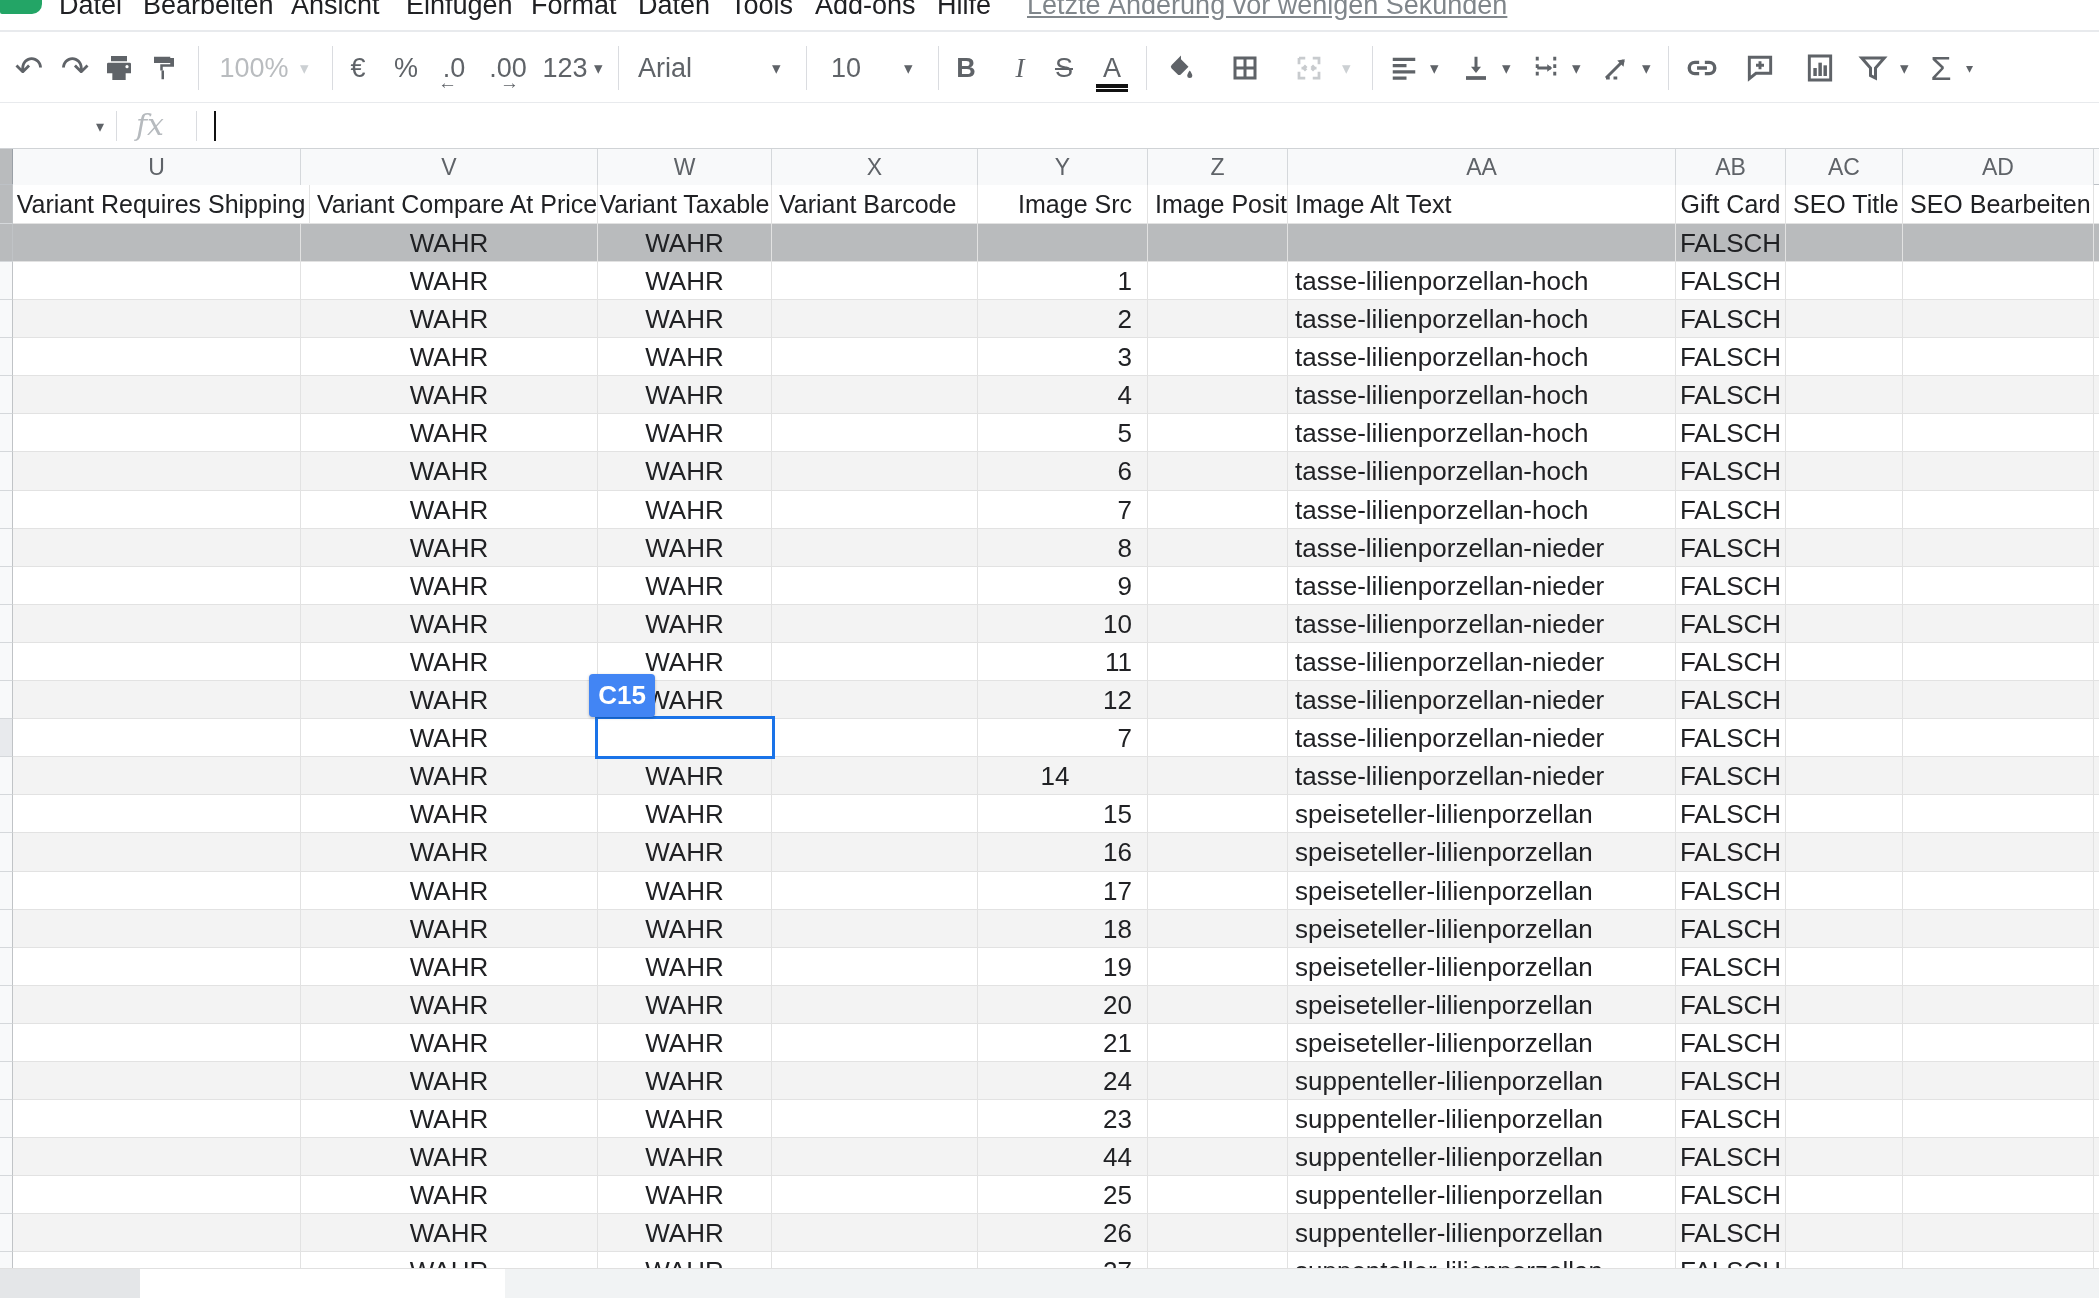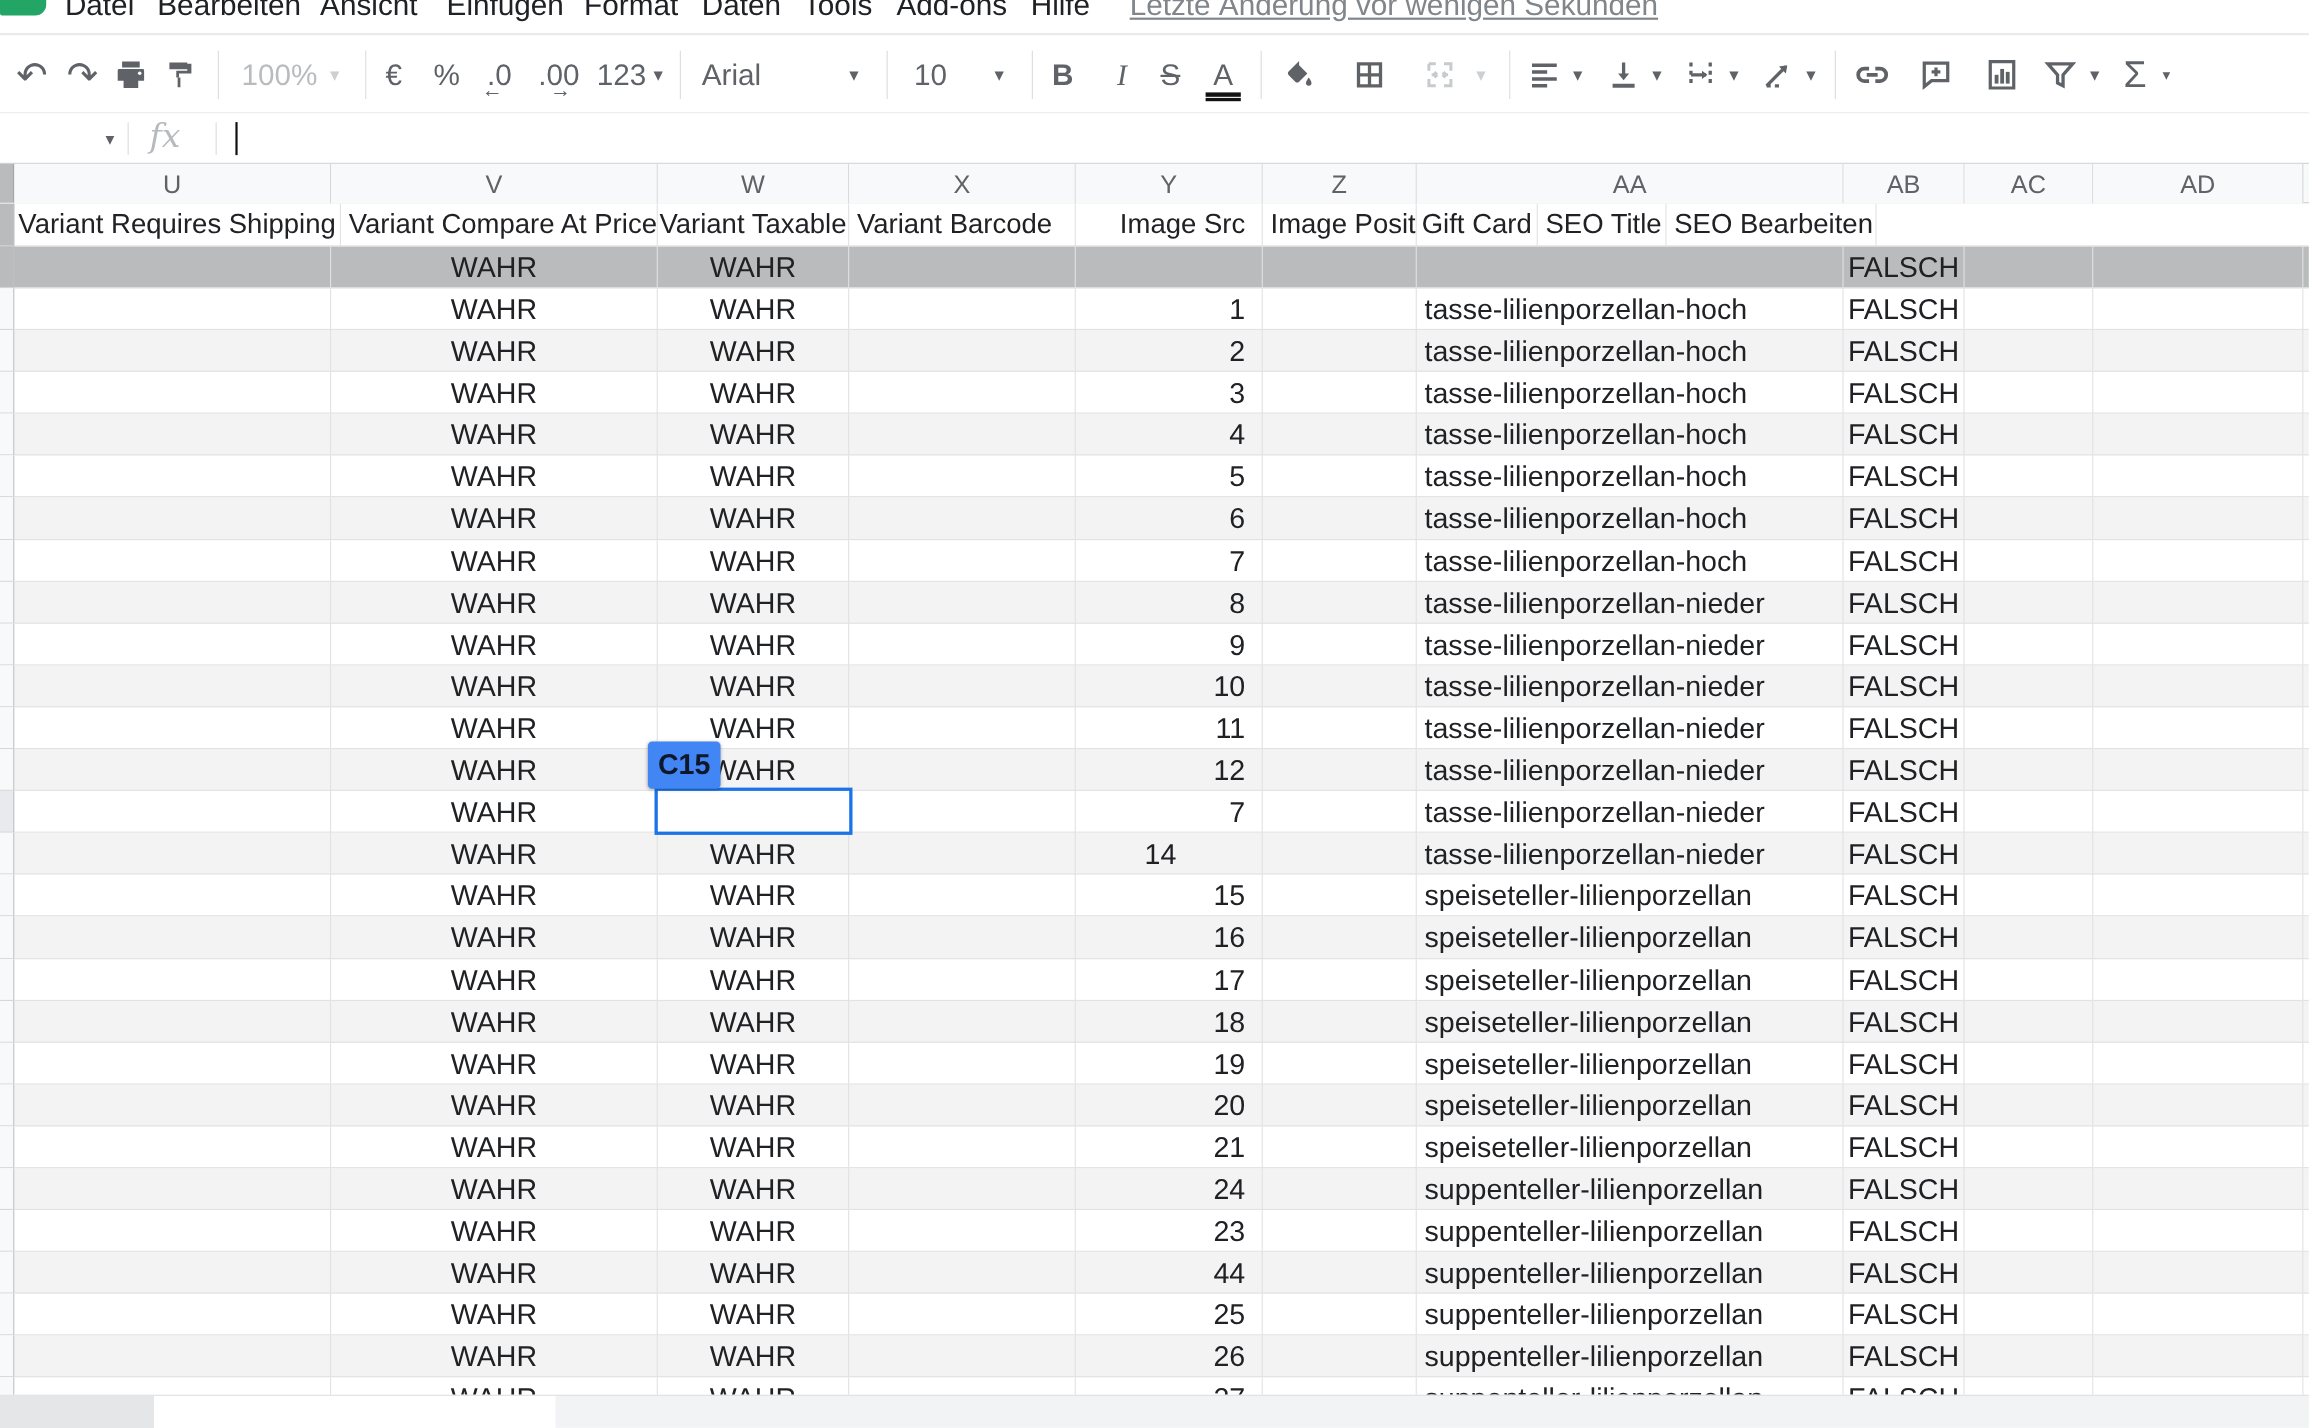--- a/index.html
+++ b/index.html
@@ -57,21 +57,21 @@
   .row.hl .sliver{background:#e8eaed;}
   .c-left{text-align:left;padding-left:7px;}
   .c-center{text-align:center;}
   .c-right{text-align:right;padding-right:15px;}
   .r1 .cell{font-size:25px;line-height:39px;}
   .filler{flex:1;border-bottom:1px solid var(--grid-line);}
 
   
   #sel-cell{position:absolute;left:595px;top:531px;width:180px;height:43px;border:3px solid var(--accent-blue);background:#fff;}
   #sel-badge{position:absolute;left:589px;top:489px;width:66px;height:43px;background:var(--badge-blue);border-radius:4px;
-    color:#0f172a;font-size:26px;font-weight:bold;display:flex;align-items:center;justify-content:center;box-shadow:0 1px 3px rgba(0,0,0,.25);}
+    color:#ffffff;font-size:26px;font-weight:bold;display:flex;align-items:center;justify-content:center;box-shadow:0 1px 3px rgba(0,0,0,.25);}
 
   
   #bottombar{position:absolute;left:0;top:1268px;width:2099px;height:30px;background:#f1f3f4;border-top:1px solid #e0e0e0;}
   #bottom-left-block{position:absolute;left:0;top:0;width:140px;height:30px;background:#e4e6e8;}
   #active-tab{position:absolute;left:140px;top:0;width:365px;height:30px;background:#fff;}
 </style>
 </head>
 <body>
 
 <div id="menubar">
@@ -268,20 +268,21 @@
 <div id="grid">
   <div id="rows-container">
       <div class="row r1">
         <div class="sliver"></div>
         <div class="cell c-center" style="width: 297px;">Variant Requires Shipping</div>
         <div class="cell c-left" style="width: 288px;">Variant Compare At Price</div>
         <div class="cell c-center" style="width: 174px;">Variant Taxable</div>
         <div class="cell c-left" style="width: 206px;">Variant Barcode</div>
         <div class="cell c-right" style="width: 170px;">Image Src</div>
         <div class="cell c-left" style="width: 140px;">Image Position</div>
+        <div class="cell c-left" style="width: 388px;">Image Alt Text</div>
         <div class="cell c-center" style="width: 110px;">Gift Card</div>
         <div class="cell c-left" style="width: 117px;">SEO Title</div>
         <div class="cell c-left" style="width: 191px;">SEO Bearbeiten</div>
         <div class="filler"></div>
       </div>
       <div class="row r2">
         <div class="sliver"></div>
         <div class="cell c-left" style="width: 288px;"></div>
         <div class="cell c-center" style="width: 297px;">WAHR</div>
         <div class="cell c-center" style="width: 174px;">WAHR</div>

